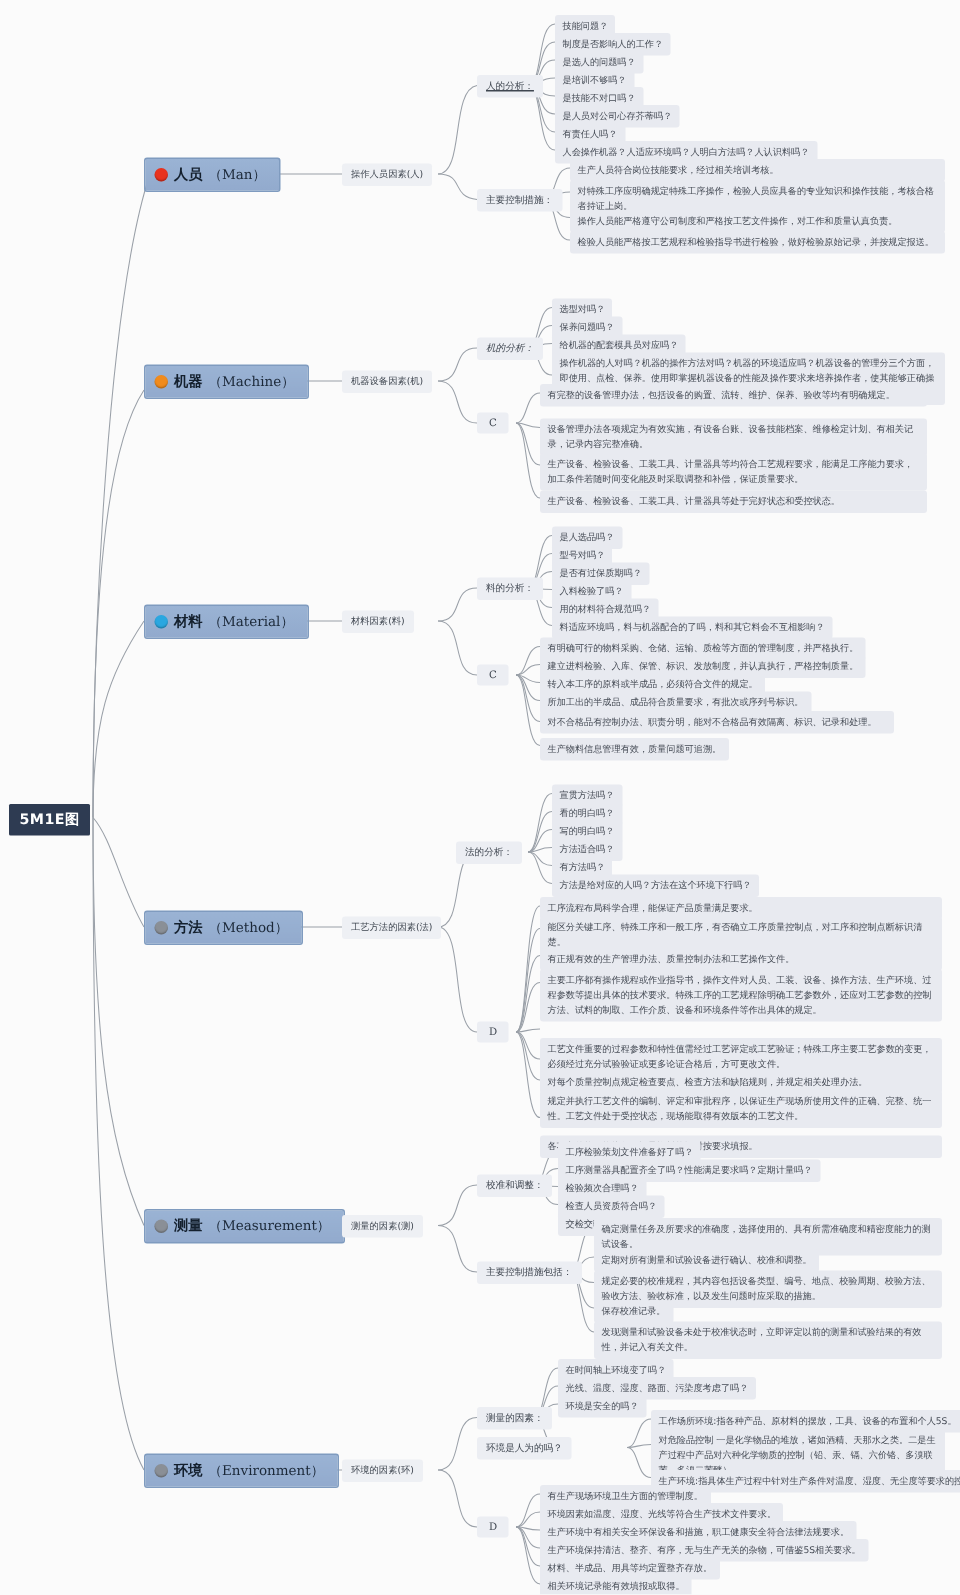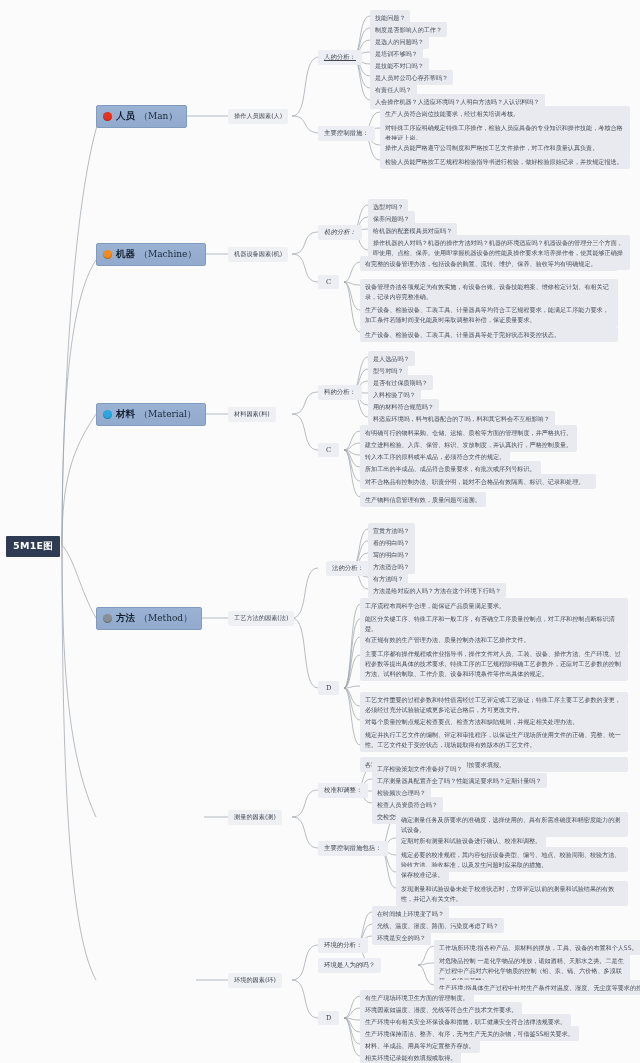--- a/index.html
+++ b/index.html
@@ -261,57 +261,67 @@
   <div class="node leaf nowrap" style="left:360px; top:461px;">所加工出的半成品、成品符合质量要求，有批次或序列号标识。</div>
   <div class="node leaf" style="left:360px; top:474px; width:236px;">对不合格品有控制办法、职责分明，能对不合格品有效隔离、标识、记录和处理。</div>
   <div class="node leaf nowrap" style="left:360px; top:492px;">生产物料信息管理有效，质量问题可追溯。</div>
 
   <div class="node lvl1" style="left:96px; top:607px;align-items:center;">
     <span class="bullet" style="background:#8a8f96"></span>
     <span class="cn">方法</span>
     <span class="en">（Method）</span>
   </div>
   <div class="node lvl2" style="left:228px; top:611px;">工艺方法的因素(法)</div>
-  <div class="node lvl3" style="left:326px; top:561px;">法的分析：</div>
+  <div class="node lvl3" style="left:304px; top:561px;">法的分析：</div>
   <div class="node lvl3 letter" style="left:318px; top:681px;">D</div>
 
   <div class="node leaf nowrap" style="left:368px; top:523px;">宣贯方法吗？</div>
   <div class="node leaf nowrap" style="left:368px; top:535px;">看的明白吗？</div>
   <div class="node leaf nowrap" style="left:368px; top:547px;">写的明白吗？</div>
   <div class="node leaf nowrap" style="left:368px; top:559px;">方法适合吗？</div>
   <div class="node leaf nowrap" style="left:368px; top:571px;">有方法吗？</div>
   <div class="node leaf nowrap" style="left:368px; top:583px;">方法是给对应的人吗？方法在这个环境下行吗？</div>
 
   <div class="node leaf" style="left:360px; top:598px; width:268px;">工序流程布局科学合理，能保证产品质量满足要求。</div>
   <div class="node leaf" style="left:360px; top:611px; width:268px;">能区分关键工序、特殊工序和一般工序，有否确立工序质量控制点，对工序和控制点断标识清楚。</div>
   <div class="node leaf" style="left:360px; top:632px; width:268px;">有正规有效的生产管理办法、质量控制办法和工艺操作文件。</div>
   <div class="node leaf" style="left:360px; top:646px; width:268px;">主要工序都有操作规程或作业指导书，操作文件对人员、工装、设备、操作方法、生产环境、过程参数等提出具体的技术要求。特殊工序的工艺规程除明确工艺参数外，还应对工艺参数的控制方法、试料的制取、工作介质、设备和环境条件等作出具体的规定。</div>
   <div class="node leaf" style="left:360px; top:692px; width:268px;">工艺文件重要的过程参数和特性值需经过工艺评定或工艺验证；特殊工序主要工艺参数的变更，必须经过充分试验验证或更多论证合格后，方可更改文件。</div>
   <div class="node leaf" style="left:360px; top:714px; width:268px;">对每个质量控制点规定检查要点、检查方法和缺陷规则，并规定相关处理办法。</div>
   <div class="node leaf" style="left:360px; top:727px; width:268px;">规定并执行工艺文件的编制、评定和审批程序，以保证生产现场所使用文件的正确、完整、统一性。工艺文件处于受控状态，现场能取得有效版本的工艺文件。</div>
   <div class="node leaf" style="left:360px; top:757px; width:268px;">各项文件能严格执行，记录资料能及时按要求填报。</div>
 
+  <div class="node lvl1" style="left:96px; top:806px;">
+    <span class="bullet" style="background:#8a8f96"></span>
+    <span class="cn">测量</span>
+    <span class="en">（Measurement）</span>
+  </div>
   <div class="node lvl2" style="left:228px; top:810px;">测量的因素(测)</div>
   <div class="node lvl3" style="left:318px; top:783px;">校准和调整：</div>
   <div class="node lvl3" style="left:318px; top:841px;">主要控制措施包括：</div>
 
   <div class="node leaf nowrap" style="left:372px; top:761px;">工序检验策划文件准备好了吗？</div>
   <div class="node leaf nowrap" style="left:372px; top:773px;">工序测量器具配置齐全了吗？性能满足要求吗？定期计量吗？</div>
   <div class="node leaf nowrap" style="left:372px; top:785px;">检验频次合理吗？</div>
   <div class="node leaf nowrap" style="left:372px; top:797px;">检查人员资质符合吗？</div>
   <div class="node leaf nowrap" style="left:372px; top:809px;">交检交验点合理吗？</div>
 
   <div class="node leaf" style="left:396px; top:812px; width:232px;">确定测量任务及所要求的准确度，选择使用的、具有所需准确度和精密度能力的测试设备。</div>
   <div class="node leaf nowrap" style="left:396px; top:833px;">定期对所有测量和试验设备进行确认、校准和调整。</div>
   <div class="node leaf" style="left:396px; top:847px; width:232px;">规定必要的校准规程，其内容包括设备类型、编号、地点、校验周期、校验方法、验收方法、验收标准，以及发生问题时应采取的措施。</div>
   <div class="node leaf nowrap" style="left:396px; top:867px;">保存校准记录。</div>
   <div class="node leaf" style="left:396px; top:881px; width:232px;">发现测量和试验设备未处于校准状态时，立即评定以前的测量和试验结果的有效性，并记入有关文件。</div>
 
+  <div class="node lvl1" style="left:96px; top:969px;">
+    <span class="bullet" style="background:#8a8f96"></span>
+    <span class="cn">环境</span>
+    <span class="en">（Environment）</span>
+  </div>
   <div class="node lvl2" style="left:228px; top:973px;">环境的因素(环)</div>
-  <div class="node lvl3" style="left:318px; top:938px;">环境的分析：</div>
+  <div class="node lvl3" style="left:318px; top:938px;">测量的因素：</div>
   <div class="node lvl3" style="left:318px; top:958px;">环境是人为的吗？</div>
   <div class="node lvl3 letter" style="left:318px; top:1011px;">D</div>
 
   <div class="node leaf nowrap" style="left:372px; top:906px;">在时间轴上环境变了吗？</div>
   <div class="node leaf nowrap" style="left:372px; top:918px;">光线、温度、湿度、路面、污染度考虑了吗？</div>
   <div class="node leaf nowrap" style="left:372px; top:930px;">环境是安全的吗？</div>
 
   <div class="node leaf nowrap" style="left:434px; top:940px;">工作场所环境:指各种产品、原材料的摆放，工具、设备的布置和个人5S。</div>
   <div class="node leaf" style="left:434px; top:953px; width:196px;">对危险品控制 一是化学物品的堆放，诸如酒精、天那水之类。二是生产过程中产品对六种化学物质的控制（铅、汞、镉、六价铬、多溴联苯、多溴二苯醚）</div>
   <div class="node leaf nowrap" style="left:434px; top:980px;">生产环境:指具体生产过程中针对生产条件对温度、湿度、无尘度等要求的控制。</div>

